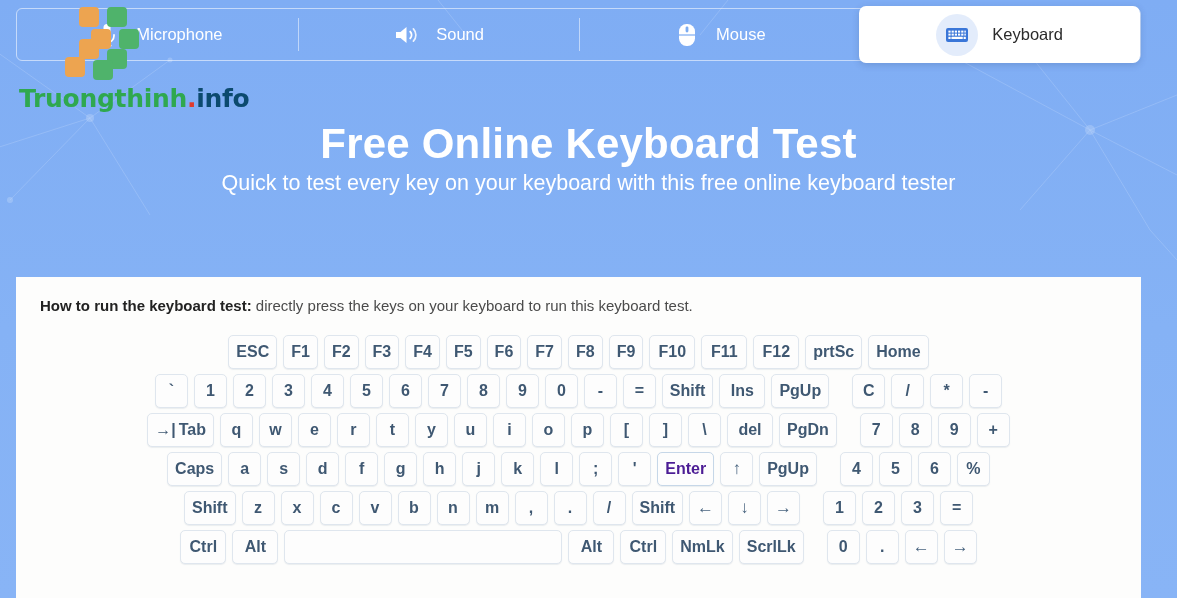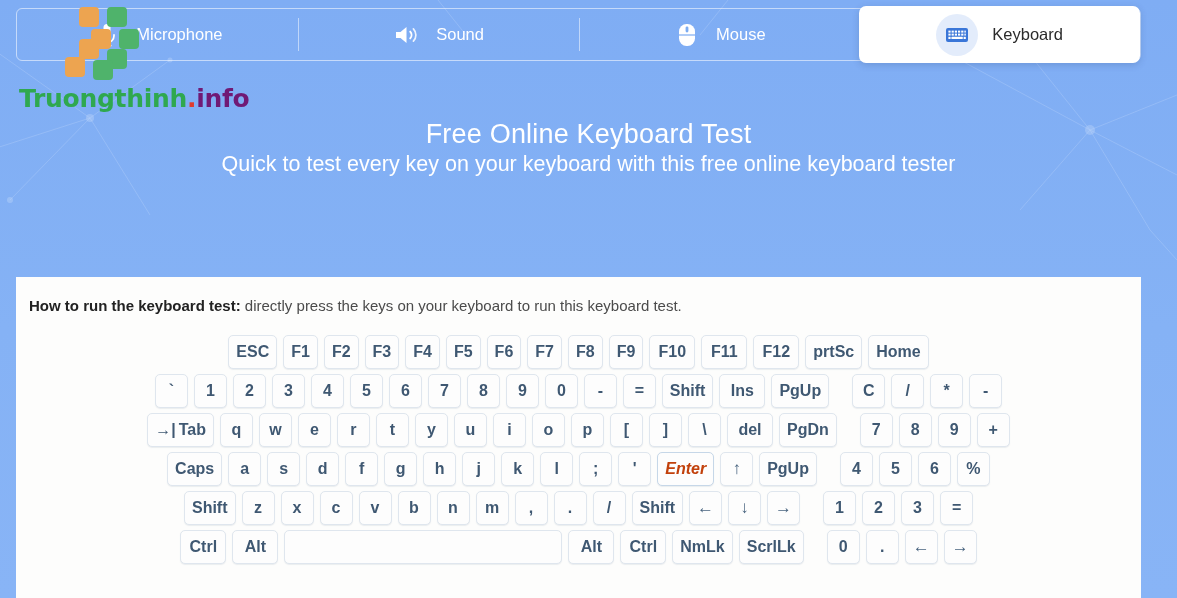--- a/index.html
+++ b/index.html
@@ -97,55 +97,55 @@
     left: 9px;
     top: 82px;
     font-size: 25px;
     font-weight: bold;
     font-family: "DejaVu Sans", sans-serif;
     letter-spacing: -.3px;
     white-space: nowrap;
   }
   .wm-green { color: #2fa84f; }
   .wm-dot   { color: #e03b2f; }
-  .wm-orange{ color: #701a75; }
+  .wm-orange{ color: #0c4a6e; }
 
   
   .hero {
     position: absolute;
     left: 0; right: 0;
     top: 118px;
     text-align: center;
     z-index: 4;
   }
   .hero h1 {
     color: #ffffff;
-    font-size: 27px;
-    font-weight: normal;
+    font-size: 42px;
+    font-weight: bold;
     letter-spacing: .2px;
     line-height: 1.25;
   }
   .hero p {
     color: #ffffff;
     font-size: 21.5px;
     font-weight: normal;
   }
 
   
   .card {
     position: absolute;
     left: 16px;
     top: 277px;
     width: 1125px;
     height: 330px;
     background: #fdfdfc;
     z-index: 4;
   }
   .howto {
-    margin: 20px 0 0 13px;
+    margin: 20px 0 0 24px;
     font-size: 15px;
     color: #4b4b4b;
     font-family: "Liberation Sans", sans-serif;
   }
   .howto b { color: #222; font-weight: bold; }
 
   
   .kb {
     margin-top: 21px;
     display: flex;
@@ -173,21 +173,21 @@
     font-size: 16px;
     font-weight: bold;
     color: #3f5872;
     cursor: pointer;
     user-select: none;
     white-space: nowrap;
     font-family: "Liberation Sans", sans-serif;
   }
   .key.wide   { min-width: 46px; }
   .key.space  { width: 278px; }
-  .key.enter  { color: #c2410c; border-color: #c6d7e8; min-width: 52px; font-style: italic; }
+  .key.enter  { color: #4c1d95; border-color: #c6d7e8; min-width: 52px; }
   .key.arrow  { font-weight: normal; font-size: 17px; color: #4a6580; }
   .key.gap-l  { margin-left: 17px; }
   .key.tab    { min-width: 62px; gap: 3px; }
 </style>
 </head>
 <body>
 
 <div class="bg-wrap">
   <svg class="bg-net" width="1177" height="598" viewBox="0 0 1177 598" aria-hidden="true">
     <g stroke="#ffffff" stroke-opacity="0.30" stroke-width="1" fill="none">

